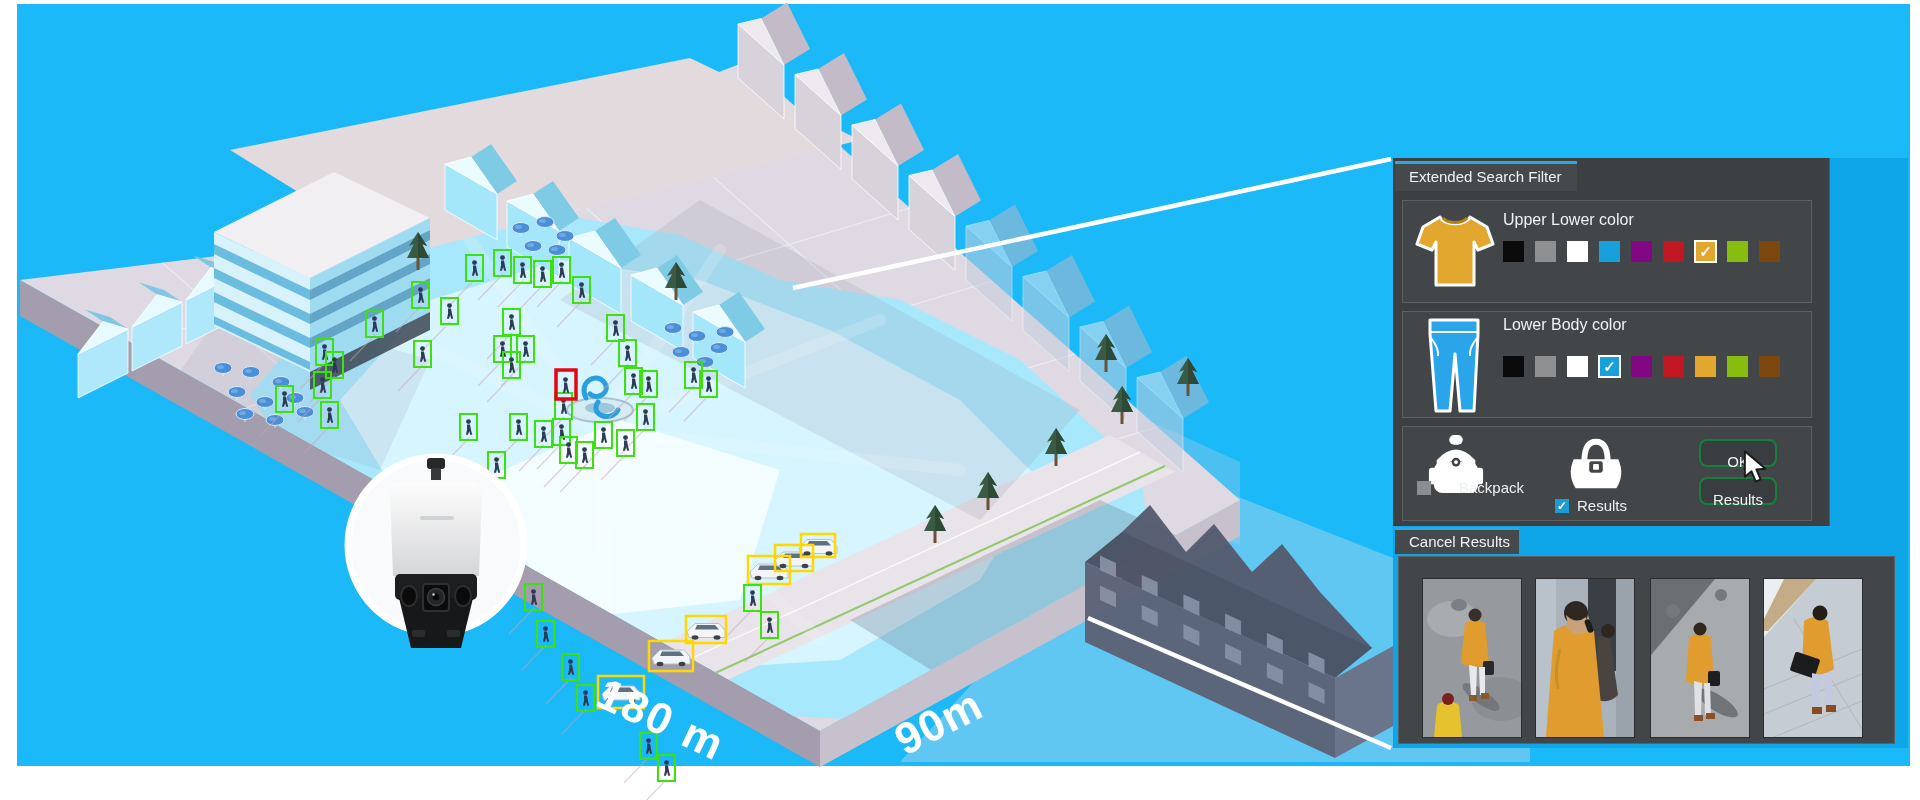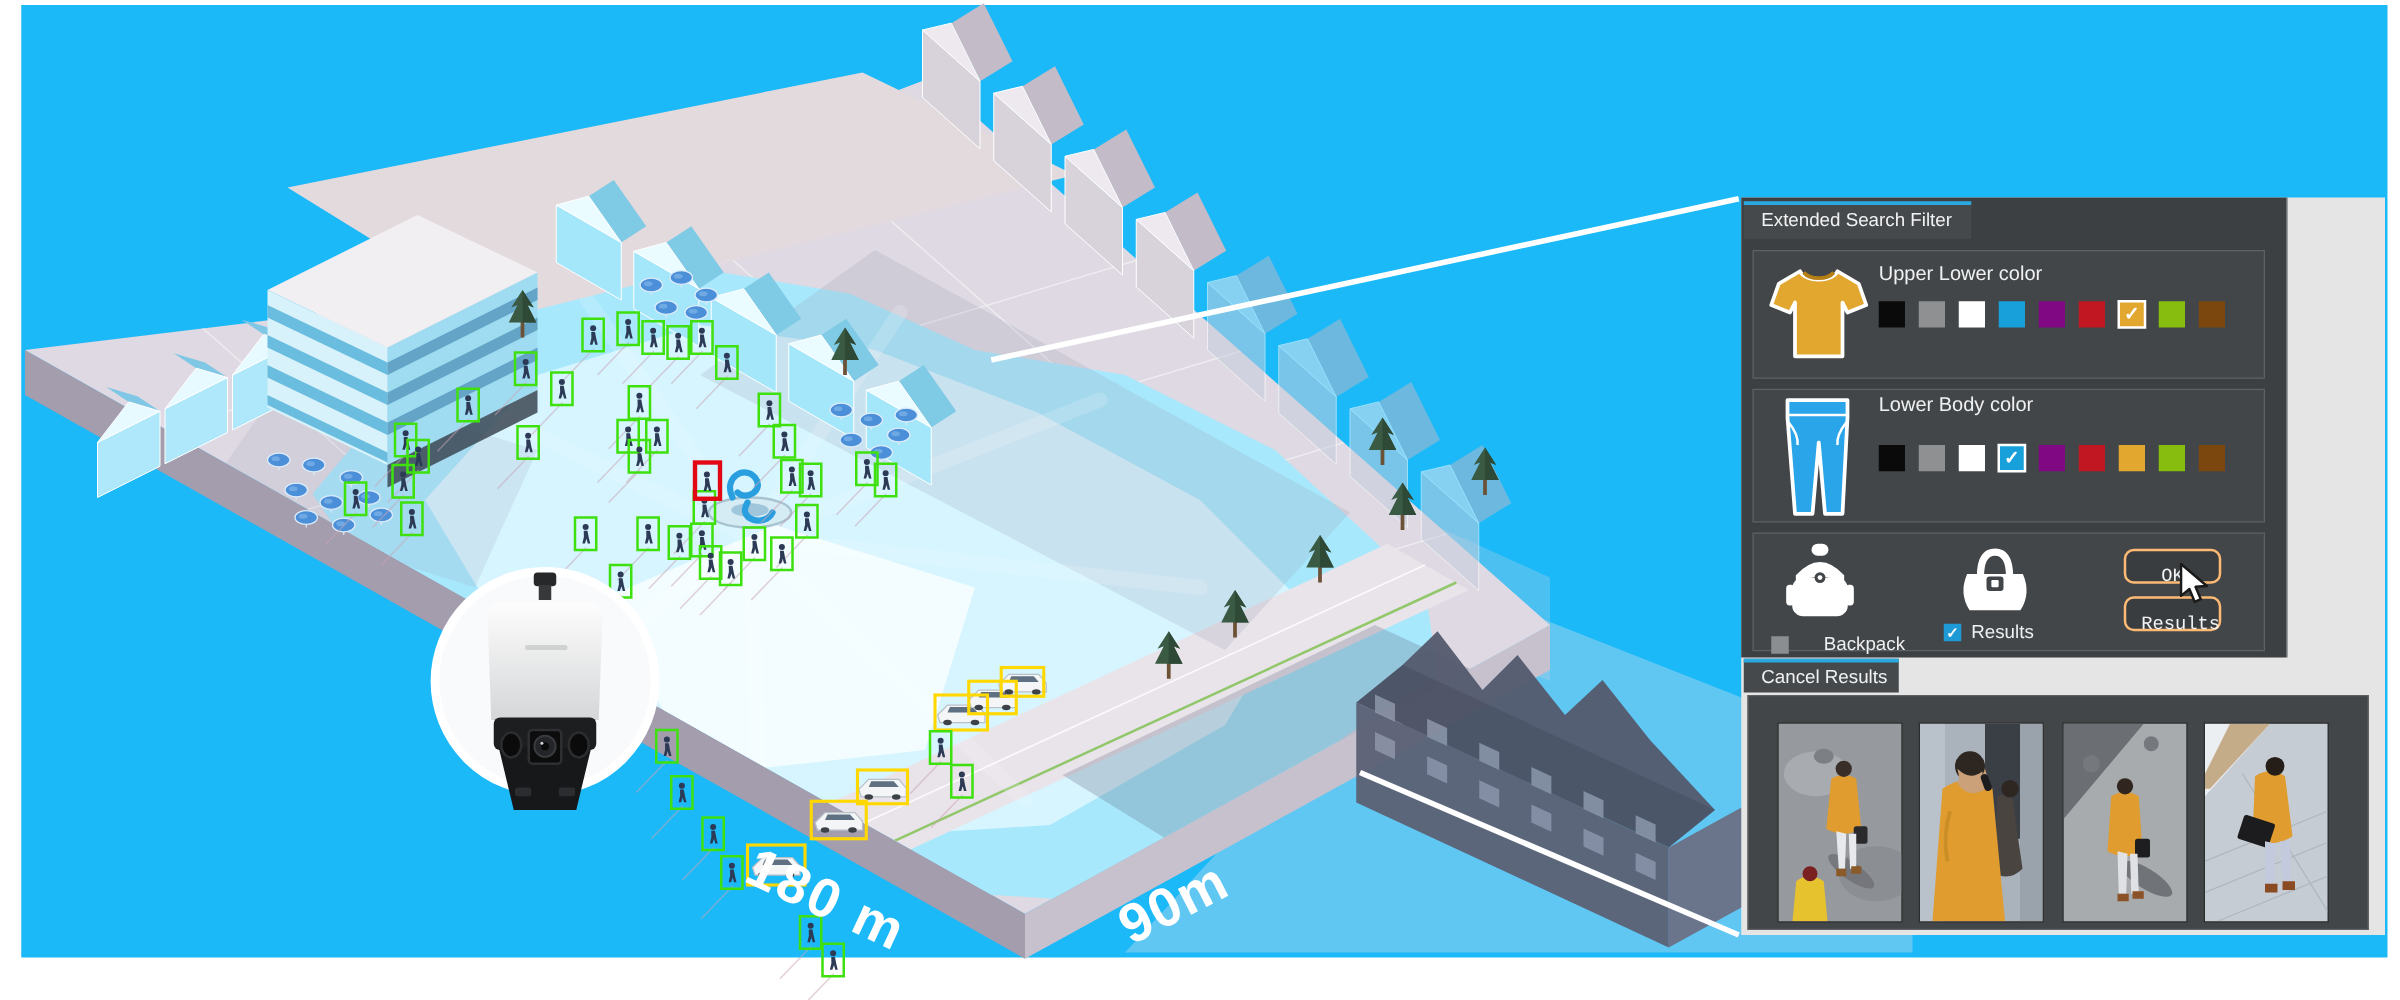--- a/index.html
+++ b/index.html
@@ -3,41 +3,41 @@
 <meta charset="utf-8">
 <title></title>
 <style>
   html,body{margin:0;padding:0;background:#ffffff;}
   *{box-sizing:border-box;}
   .stage{position:relative;width:1920px;height:800px;background:#ffffff;overflow:hidden;
          font-family:"Liberation Sans",sans-serif;}
   .scene-svg{position:absolute;left:0;top:0;width:1920px;height:800px;}
 
   
-  .panel{position:absolute;left:1393px;top:158px;width:515px;height:590px;background:#e5e5e5;}
+  .panel{position:absolute;left:1393px;top:158px;width:515px;height:590px;background:#0ea5e9;}
   .dialog{position:absolute;left:0;top:0;width:436px;height:368px;background:#3d4042;}
   .seam{position:absolute;top:0;width:1px;height:368px;background:#55585a;}
   .tab{position:absolute;height:30px;background:#46494b;border-top:3px solid #2aa9e0;
        color:#f1f2f3;font-size:15px;line-height:26px;padding:0 14px;white-space:nowrap;}
   .groupbox{position:absolute;left:9px;width:410px;background:#434648;border:1px solid #5e6163;}
   .gb-title{position:absolute;left:100px;top:10px;color:#f0f1f2;font-size:16px;}
   .swatches{position:absolute;left:100px;top:40px;display:flex;gap:11px;}
   .swatch{width:21px;height:21px;position:relative;flex:0 0 auto;}
   .swatch.sel{outline:2px solid #ffffff;outline-offset:-1px;}
   .swatch .ck{position:absolute;left:0;top:0;width:21px;height:21px;color:#fff;
               font-size:15px;font-weight:bold;text-align:center;line-height:21px;}
   .icon-slot{position:absolute;}
   .cbrow{position:absolute;display:flex;align-items:center;gap:8px;color:#eef0f1;font-size:15px;}
   .cb{width:14px;height:14px;background:#8b8e91;position:relative;flex:0 0 auto;}
   .cb.on{background:#1e9ad6;}
   .cb.on::after{content:"\2713";position:absolute;left:0;top:0;width:14px;height:14px;
                 color:#fff;font-size:12px;font-weight:bold;line-height:14px;text-align:center;}
   .btn{position:absolute;left:296px;width:78px;height:25px;background:#3a3d3f;
-       border:2px solid #fdba74;border-radius:8px;color:#f2f3f4;font-size:15px;
-       font-family:Liberation Mono, monospace;cursor:pointer;padding:12px;}
+       border:2px solid #15803d;border-radius:8px;color:#f2f3f4;font-size:15px;
+       font-family:Liberation Sans, sans-serif;cursor:pointer;padding:12px;}
   .results-box{position:absolute;left:5px;top:398px;width:497px;height:188px;
                background:#434648;border:1px solid #5e6163;}
   .thumb{position:absolute;top:22px;width:98px;height:158px;background:#9a9da1;
          box-shadow:0 0 0 1px #2c2d2e;}
   .thumb svg{display:block;width:98px;height:158px;}
   .cursor{position:absolute;left:1742px;top:450px;width:30px;height:34px;}
 </style>
 </head>
 <body>
 
@@ -533,21 +533,21 @@
         <svg width="58" height="62" viewBox="0 0 60 64">
           <rect x="23" y="2" width="14" height="10" rx="5" fill="#ffffff"></rect>
           <path d="M10,28 Q30,6 50,28 L50,36 Q30,22 10,36 Z" fill="#ffffff"></path>
           <rect x="7" y="30" width="46" height="32" rx="9" fill="#ffffff"></rect>
           <rect x="2" y="36" width="7" height="17" rx="3" fill="#ffffff"></rect>
           <rect x="51" y="36" width="7" height="17" rx="3" fill="#ffffff"></rect>
           <circle cx="30" cy="30" r="4.5" fill="#434648"></circle>
           <circle cx="30" cy="30" r="2" fill="#ffffff"></circle>
         </svg>
       </div>
-      <div class="cbrow" style="left:14px;top:80px;gap:28px;">
+      <div class="cbrow" style="left:14px;top:52px;gap:28px;">
         <span class="cb" id="cb-backpack"></span>
         <span>Backpack</span>
       </div>
       <div class="icon-slot" style="left:162px;top:10px;">
         <svg width="62" height="56" viewBox="0 0 64 56">
           <path d="M20,24 Q20,4 32,4 Q44,4 44,24" fill="none" stroke="#ffffff" stroke-width="6"></path>
           <path d="M9,22 H55 Q62,38 53,52 H11 Q2,38 9,22 Z" fill="#ffffff"></path>
           <rect x="25" y="24" width="14" height="12" rx="2.5" fill="#434648"></rect>
           <rect x="29" y="27" width="6" height="6" rx="1" fill="#ffffff"></rect>
         </svg>

